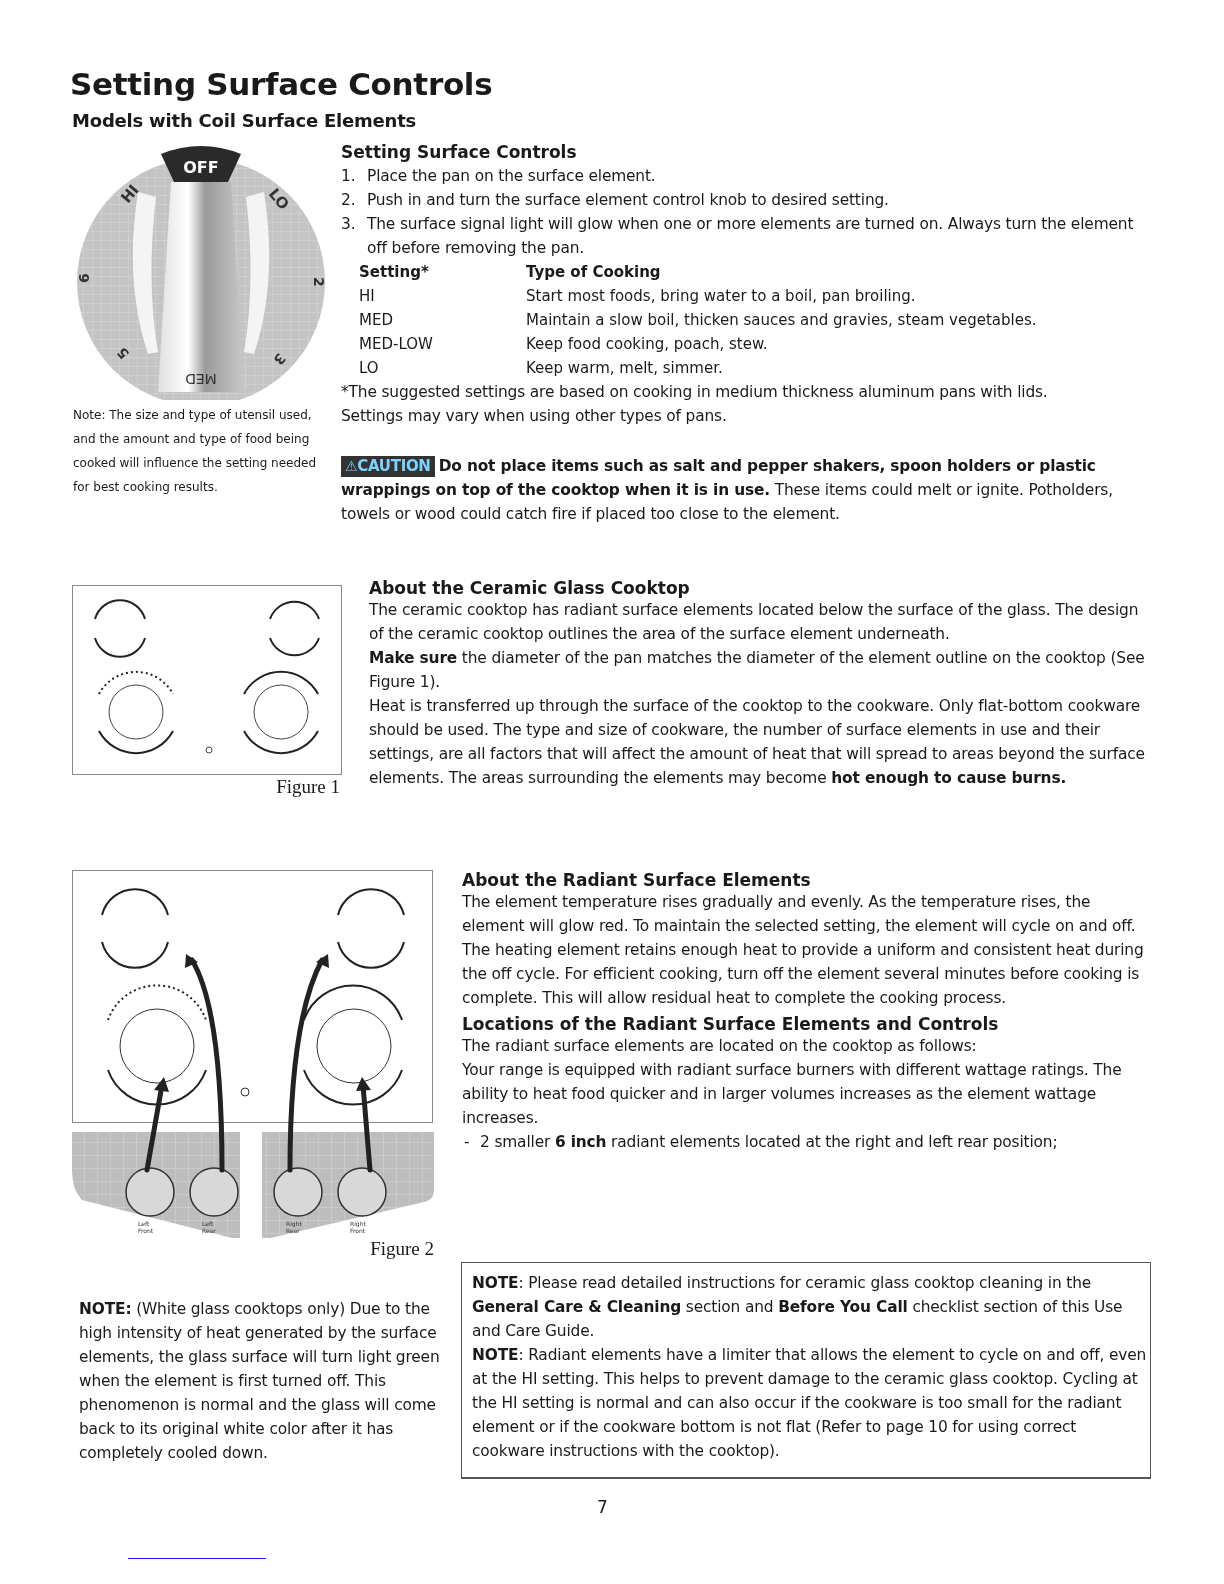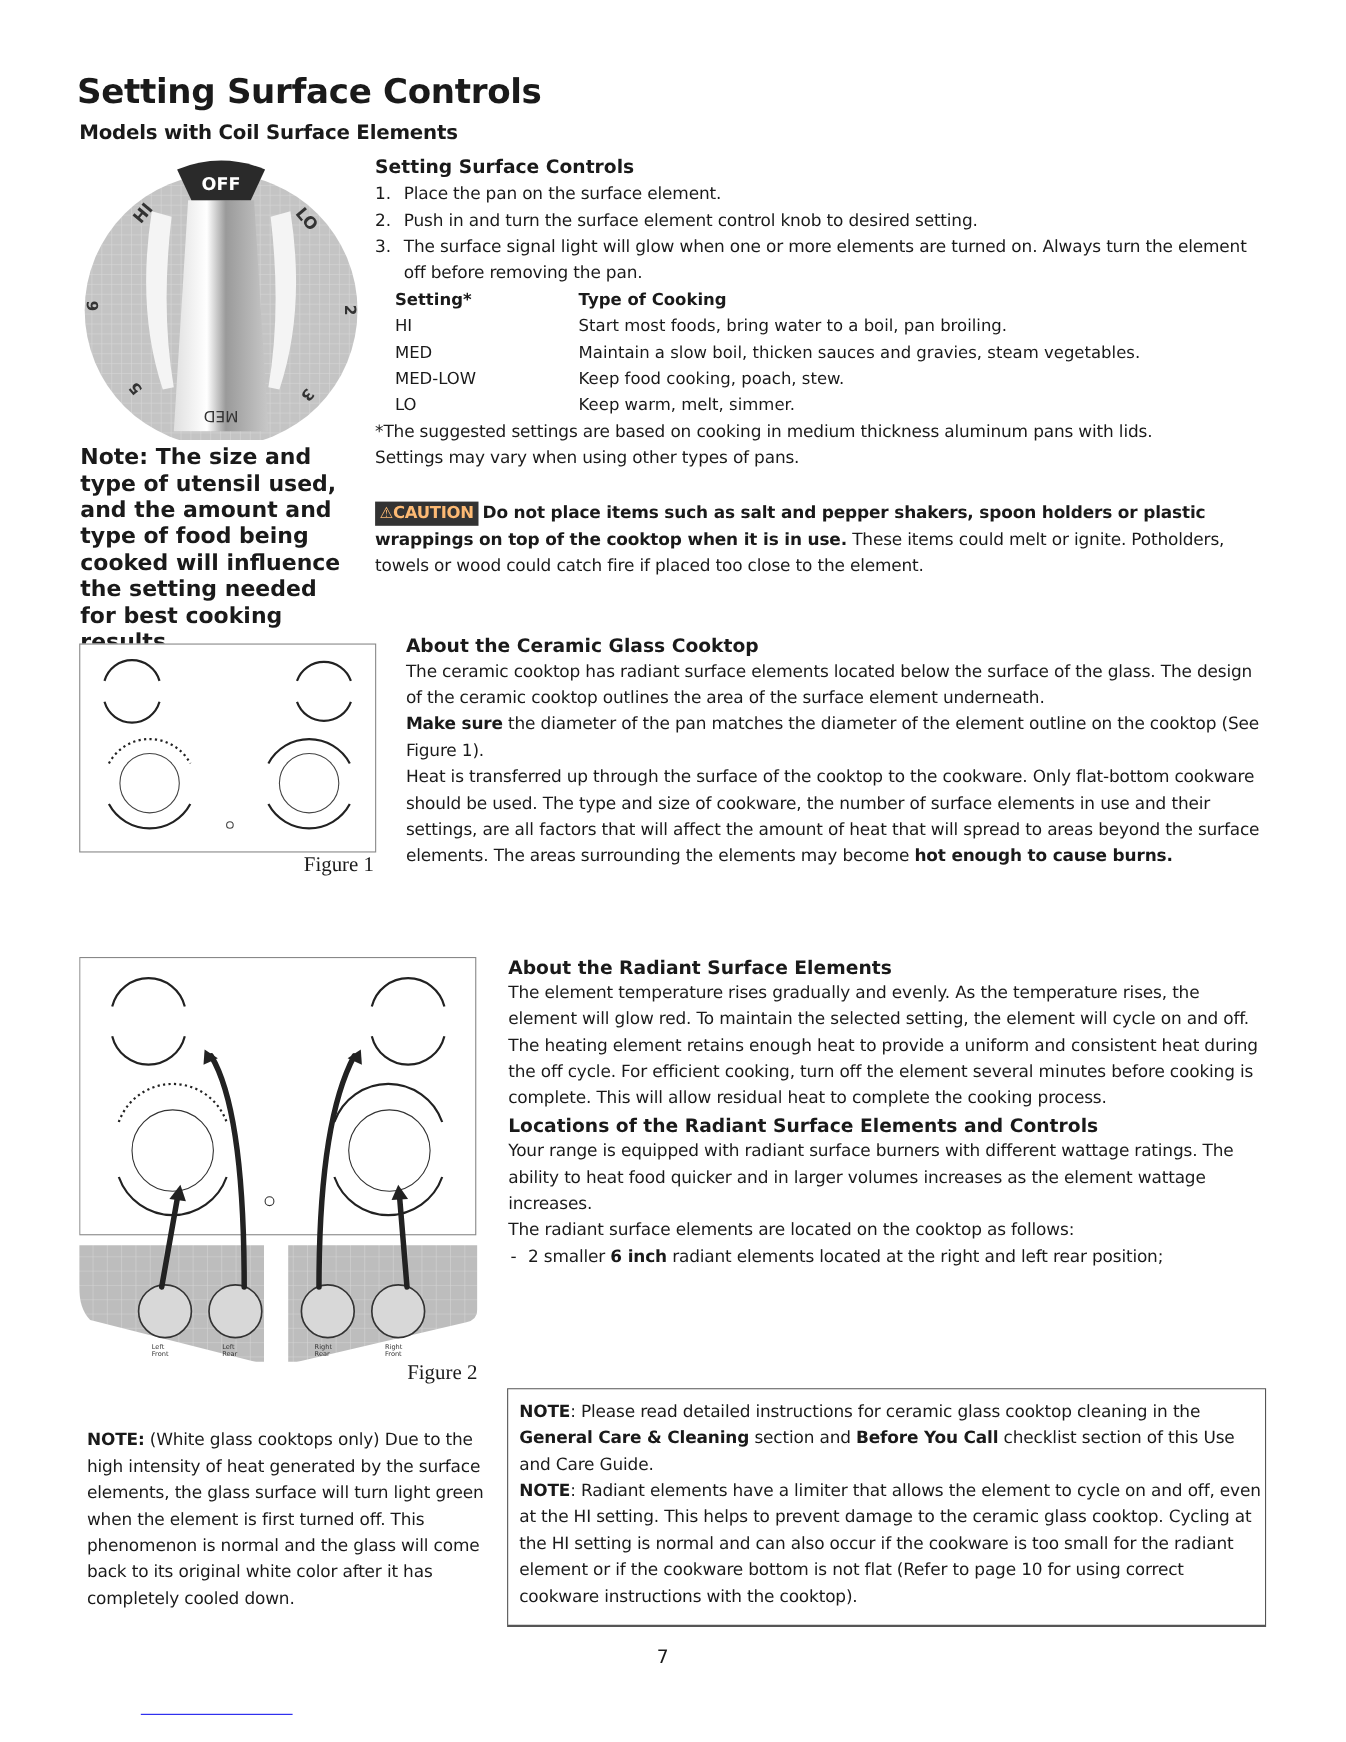--- a/index.html
+++ b/index.html
@@ -11,22 +11,22 @@
   .sub-title { font-size: 17px; font-weight: bold; }
   .body { font-size: 15.4px; line-height: 24px; letter-spacing: -0.15px; }
   .bold { font-weight: bold; }
   p { margin: 0; }
   ol.steps { margin: 0; padding: 0; list-style: none; }
   ol.steps li { position: relative; padding-left: 26px; }
   ol.steps li .num { position: absolute; left: 0; }
   table.settings { border-collapse: collapse; margin-left: 18px; }
   table.settings td, table.settings th { padding: 0; text-align: left; vertical-align: top; font-size: 15px; line-height: 24px; }
   table.settings .c1 { width: 167px; }
-  .note-left { left: 73px; top: 403px; width: 245px; font-size: 20px; line-height: 24px; font-weight: bold; }
-  .caution-badge { display: inline-block; background: #333; color: #fdba74; font-weight: bold; font-size: 15px; padding: 0 4px; line-height: 21px; margin-right: 4px; letter-spacing: -0.3px; }
+  .note-left { left: 73px; top: 403px; width: 245px; font-size: 12px; line-height: 24px; font-weight: normal; }
+  .caution-badge { display: inline-block; background: #333; color: #7dd3fc; font-weight: bold; font-size: 15px; padding: 0 4px; line-height: 21px; margin-right: 4px; letter-spacing: -0.3px; }
   .caution-badge .tri { display: inline-block; font-size: 14px; }
   .fig-box { border: 1px solid #888; background: #fff; }
   .fig-caption { font-size: 19px; text-align: right; font-family: Liberation Serif, serif; }
   .dashed-box { border: 1px solid #555; border-bottom: 2px solid #555; }
   ul.dash { list-style: none; margin: 0; padding: 0; }
   ul.dash li { position: relative; padding-left: 18px; }
   ul.dash li::before { content: "-"; position: absolute; left: 2px; }
   .page-num { left: 597px; top: 1497px; font-size: 17px; }
   .blue-line { left: 128px; top: 1558px; width: 138px; height: 1px; background: #1a1aee; }
 </style>
@@ -193,22 +193,22 @@
     </g>
   </svg>
 </div>
 <div class="abs fig-caption" style="left:72px; top:1238px; width:362px;">Figure 2</div>
 
 <div class="abs" style="left:462px; top:870px; width:690px;">
   <div class="sub-title">About the Radiant Surface Elements</div>
   <p class="body">The element temperature rises gradually and evenly. As the temperature rises, the element will glow red. To maintain the selected setting, the element will cycle on and off. The heating element retains enough heat to provide a uniform and consistent heat during the off cycle. For efficient cooking, turn off the element several minutes before cooking is complete. This will allow residual heat to complete the cooking process.</p>
   <div class="sub-title" style="margin-top:4px;">Locations of the Radiant Surface Elements and Controls</div>
   <div class="body">
+    <p>The radiant surface elements are located on the cooktop as follows:</p>
     <p>Your range is equipped with radiant surface burners with different wattage ratings. The ability to heat food quicker and in larger volumes increases as the element wattage increases.</p>
-    <p>The radiant surface elements are located on the cooktop as follows:</p>
     <ul class="dash">
       <li><span>2 smaller </span><span class="bold">6 inch</span><span> radiant elements located at the right and left rear position;</span></li>
     </ul>
   </div>
 </div>
 
 <div class="abs body" style="left:79px; top:1297px; width:365px;">
   <span class="bold">NOTE:</span><span> (White glass cooktops only) Due to the high intensity of heat generated by the surface elements, the glass surface will turn light green when the element is first turned off. This phenomenon is normal and the glass will come back to its original white color after it has completely cooled down.</span>
 </div>
 

